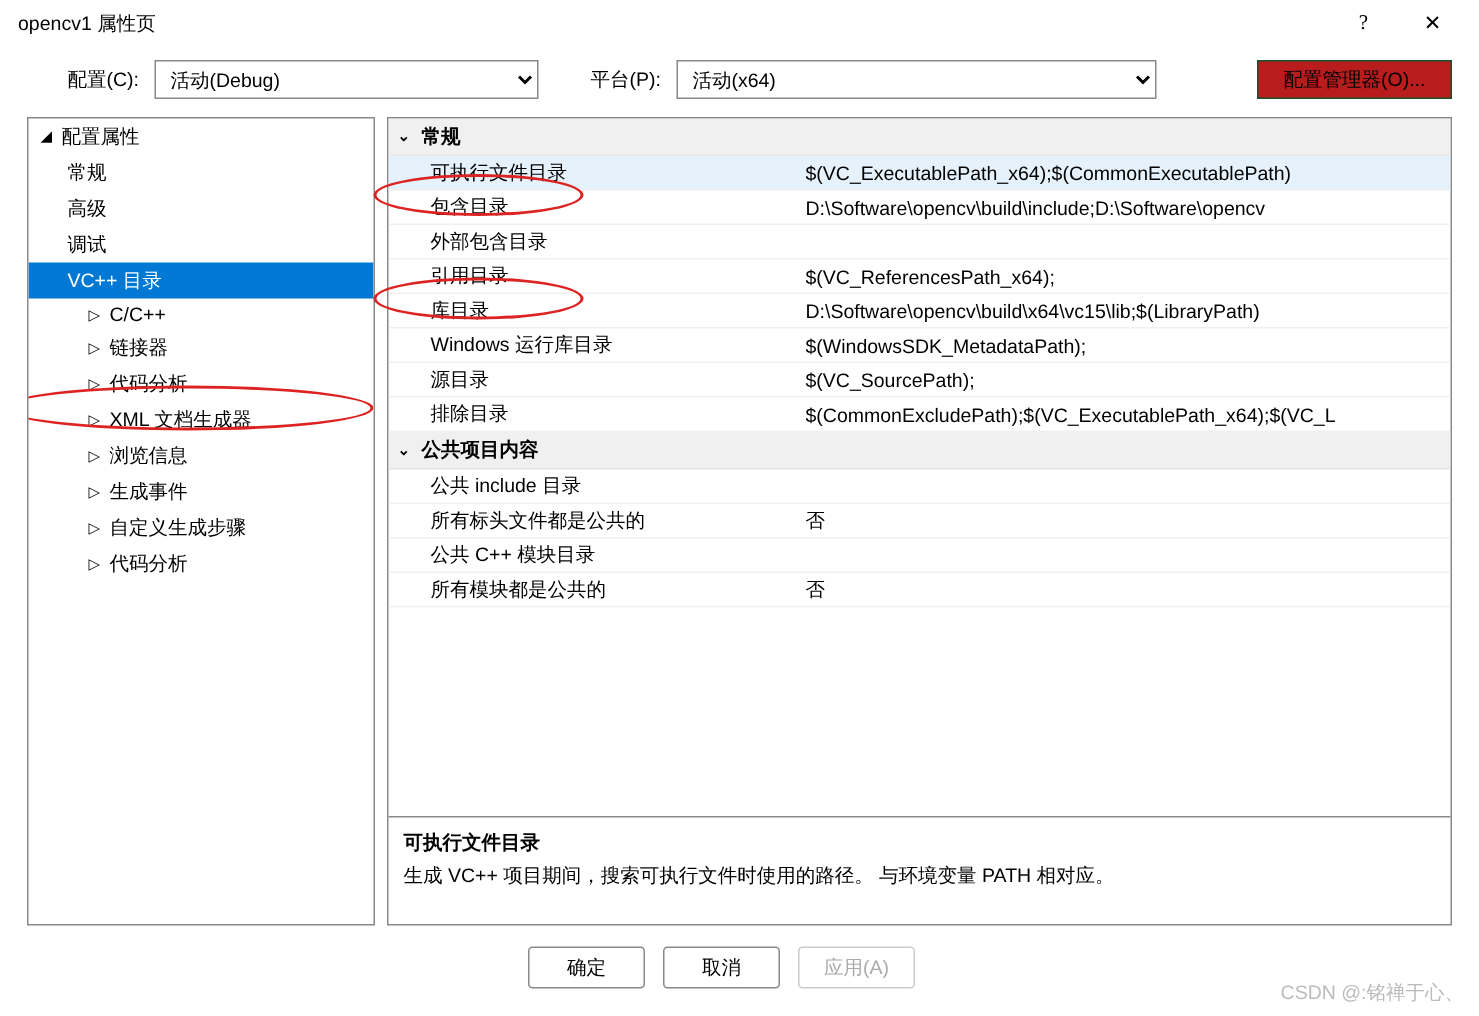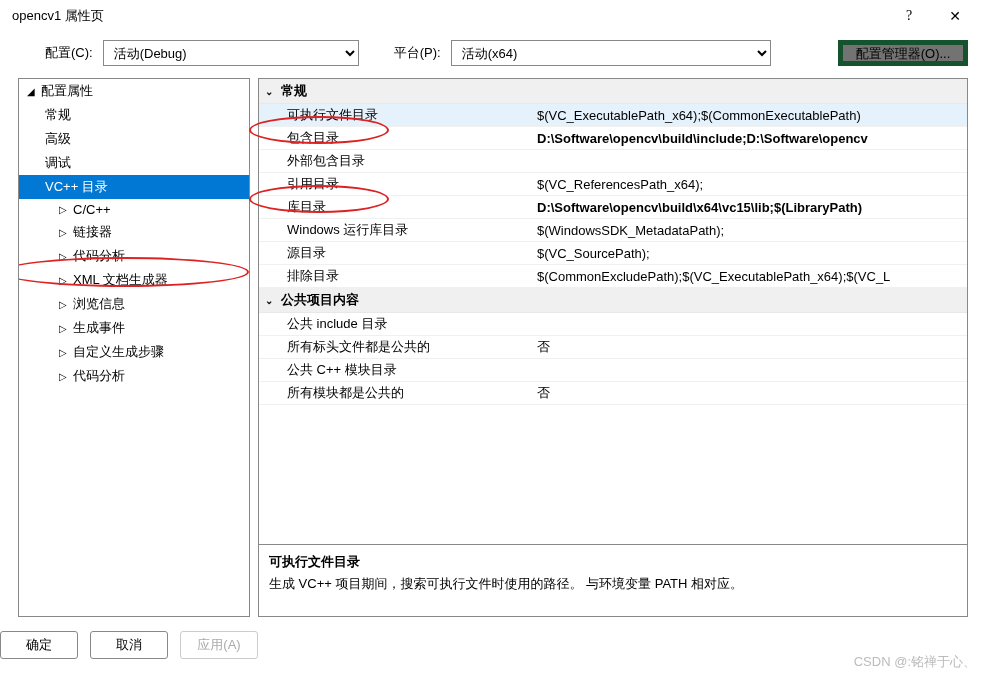--- a/index.html
+++ b/index.html
@@ -6,41 +6,41 @@
 body { font-family: "Microsoft YaHei", "Segoe UI", sans-serif; font-size: 13px; background: #fff; color: #000; }
 .window { width: 986px; height: 677px; background: #fff; display: flex; flex-direction: column; }
 .titlebar { height: 32px; display: flex; align-items: center; padding: 0 8px; }
 .titlebar .title { flex: 1; padding-left: 4px; }
 .titlebar .ctrl { width: 46px; text-align: center; font-family: "Segoe UI"; font-size: 14px; cursor: pointer; }
 .topbar { display: flex; align-items: center; padding: 8px 18px 12px 18px; gap: 8px; }
 .topbar label { margin-right: 2px; padding-left: 27px; }
 .topbar select { height: 26px; border: 1px solid #888; background: #fff; padding: 2px 6px; font-family: inherit; font-size: 13px; }
 .topbar .config-sel { width: 256px; }
 .topbar .platform-sel { width: 320px; }
-.topbar .mgr-btn { height: 26px; width: 130px; border: 5px solid #14532d; background: #737373; font-family: inherit; font-size: 13px; cursor: pointer; }
+.topbar .mgr-btn { height: 26px; width: 130px; border: 1px solid #14532d; background: #b91c1c; font-family: inherit; font-size: 13px; cursor: pointer; }
 .content { flex: 1; display: flex; padding: 0 18px 0 18px; gap: 8px; }
 .tree { width: 232px; border: 1px solid #888; overflow: hidden; position: relative; }
 .tree-item { padding: 3px 4px 3px 8px; display: flex; align-items: center; cursor: pointer; white-space: nowrap; }
 .tree-item.selected { background: #0078d4; color: #fff; }
 .tree-arrow { width: 14px; display: inline-block; font-size: 10px; }
 .tree-indent-1 { padding-left: 26px; }
 .tree-indent-2 { padding-left: 40px; }
 .red-oval { position: absolute; border: 2px solid #d22; border-radius: 50%; pointer-events: none; }
 .right-pane { flex: 1; display: flex; flex-direction: column; border: 1px solid #888; position: relative; }
 .props { flex: 1; overflow: hidden; }
 .prop-header { background: #f0f0f0; padding: 3px 6px; font-weight: bold; display: flex; align-items: center; border-bottom: 1px solid #e8e8e8; }
 .prop-header .arr { width: 16px; font-size: 10px; }
 .prop-row { display: flex; align-items: center; padding: 2px 6px 2px 28px; border-bottom: 1px solid #f0f0f0; }
 .prop-row.sel { background: #e5f1fb; }
 .prop-row .pname { width: 250px; }
 .prop-row .pval { flex: 1; white-space: nowrap; overflow: hidden; text-overflow: clip; }
-.prop-row .pval.bold { font-weight: bold; }
+.prop-row .pval.bold { font-weight: normal; }
 .desc-box { border-top: 1px solid #888; padding: 8px 10px; min-height: 72px; }
 .desc-box .dt { font-weight: bold; margin-bottom: 4px; }
-.footer { display: flex; justify-content: flex-start; align-items: center; gap: 12px; padding: 14px 24px 18px 0; }
+.footer { display: flex; justify-content: center; align-items: center; gap: 12px; padding: 14px 24px 18px 0; }
 .footer button { width: 78px; height: 28px; border: 1px solid #888; background: #fff; font-family: inherit; font-size: 13px; border-radius: 3px; cursor: pointer; }
 .footer button.disabled { color: #aaa; border-color: #ccc; cursor: default; }
 .watermark { position: absolute; bottom: 6px; right: 10px; color: #bbb; font-size: 13px; pointer-events: none; }
 </style>
 </head>
 <body>
 
 <div class="window">
   <div class="titlebar">
     <span class="title">opencv1 属性页</span>

